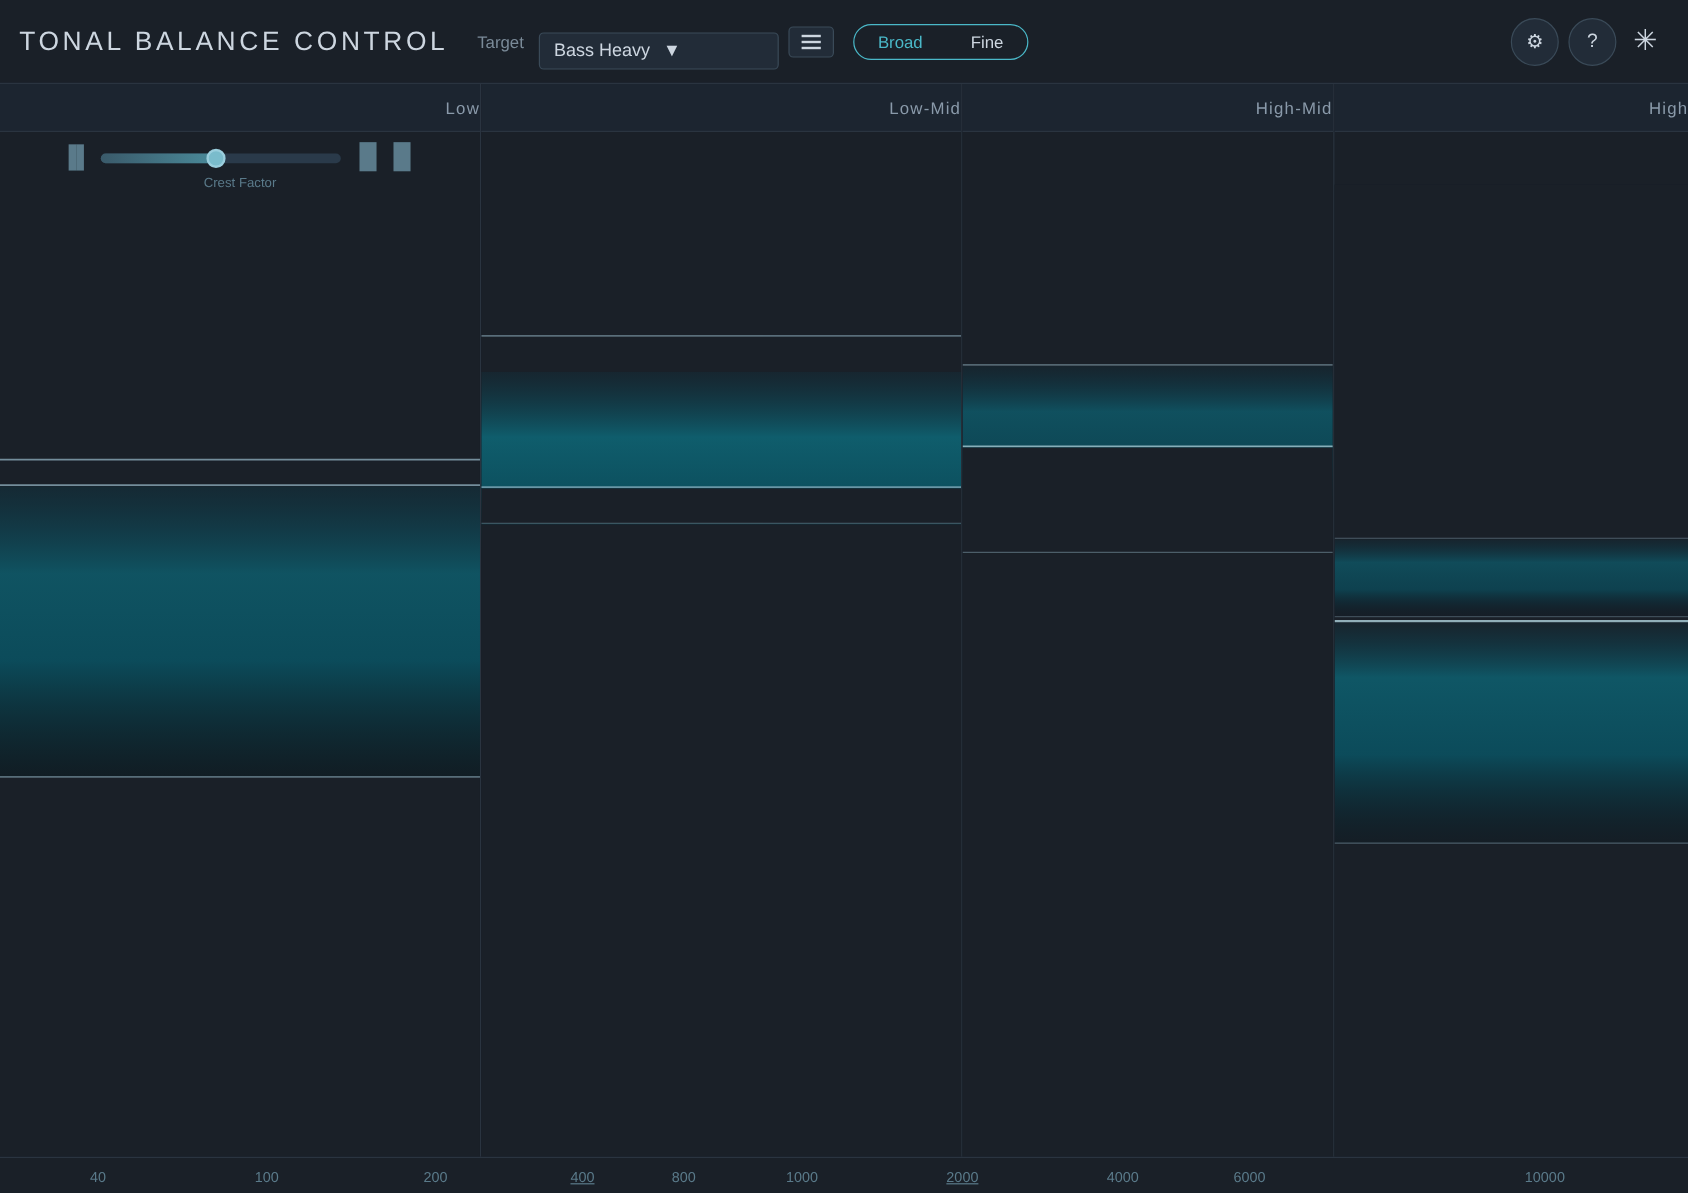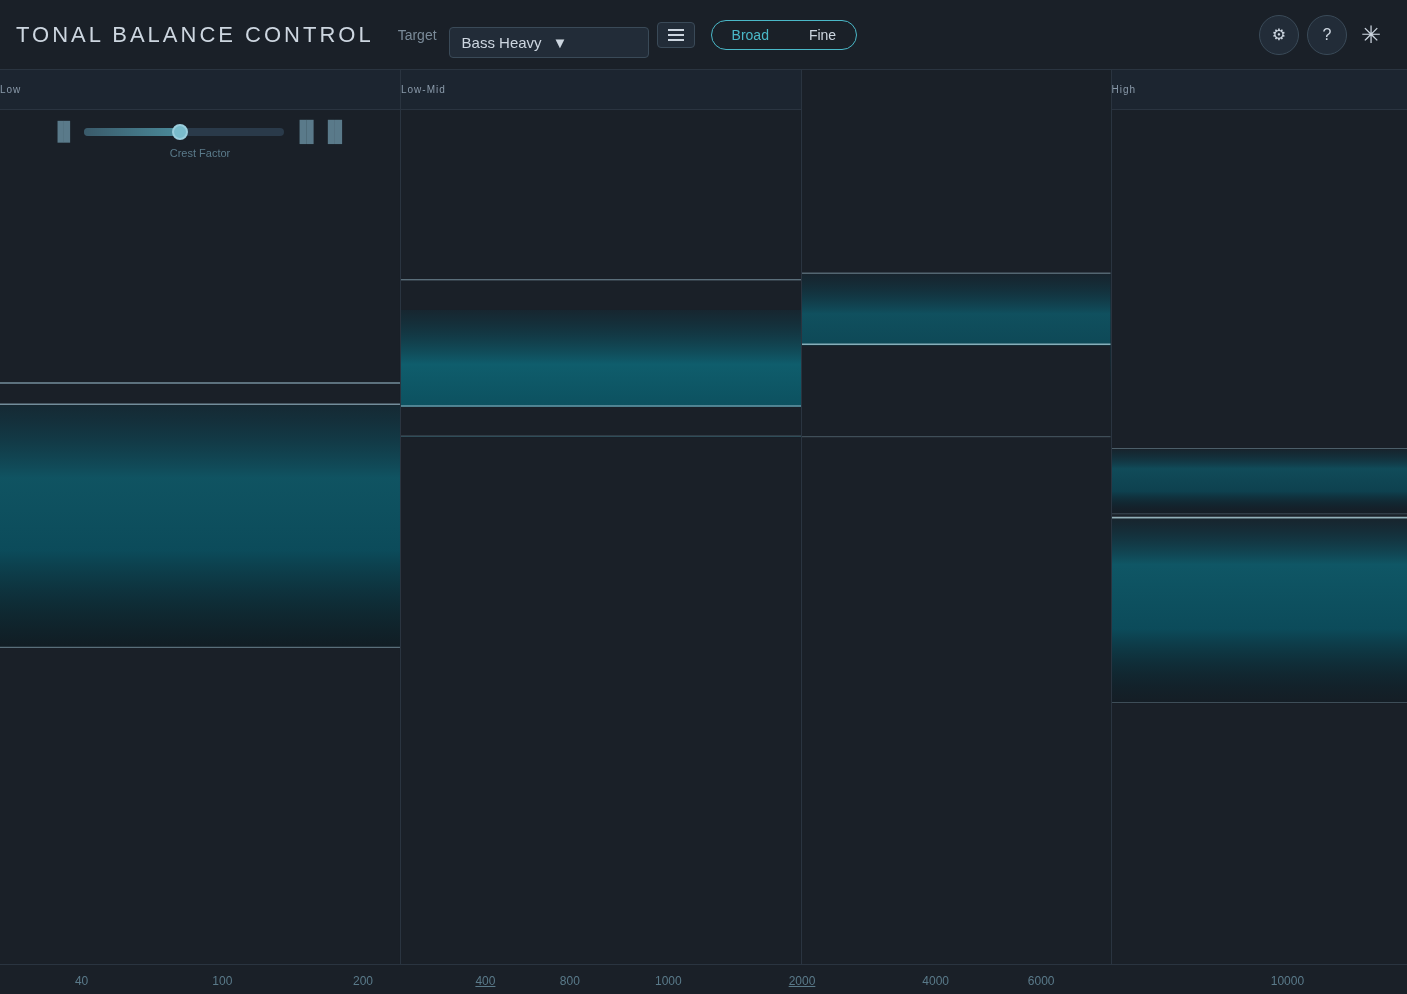--- a/index.html
+++ b/index.html
@@ -163,22 +163,22 @@
 
     .band-low { width: 28.5%; }
     .band-lowmid { width: 28.5%; }
     .band-highmid { width: 22%; }
     .band-high { width: 21%; gap: 44px; }
 
     .band-header {
       height: 40px;
       display: flex;
       align-items: center;
-      justify-content: flex-start;
-      font-size: 10px;
+      justify-content: flex-end;
+      font-size: 14px;
       color: #8a9aaa;
       letter-spacing: 1px;
       border-bottom: 1px solid #2a3440;
       background: #1c2530;
       flex-shrink: 0;
     }
 
     .band-content {
       flex: 1;
       position: relative;
@@ -383,20 +383,23 @@
           <rect x="0" y="306" width="400" height="30" fill="#1a2028"></rect>
 
           <line x1="0" y1="336" x2="400" y2="336" stroke="#9abccc" stroke-width="1" opacity="0.4"></line>
 
           <rect x="0" y="337" width="400" height="543" fill="#1a2028"></rect>
         </svg>
       </div>
     </div>
 
     <div class="band band-highmid">
+      <div class="band-header">
+        <span>High-Mid</span>
+      </div>
       <div class="band-content">
         <svg class="viz-svg" viewBox="0 0 310 880" preserveAspectRatio="none" style="width:100%;height:100%;">
 
           <rect x="0" y="0" width="310" height="200" fill="#1a2028"></rect>
 
           <line x1="0" y1="200" x2="310" y2="200" stroke="#9abccc" stroke-width="1.5" opacity="0.45"></line>
 
           <defs>
             <linearGradient id="tealGradHM1" x1="0" y1="0" x2="0" y2="1">
               <stop offset="0%" stop-color="#0a3848" stop-opacity="0.2"></stop>

